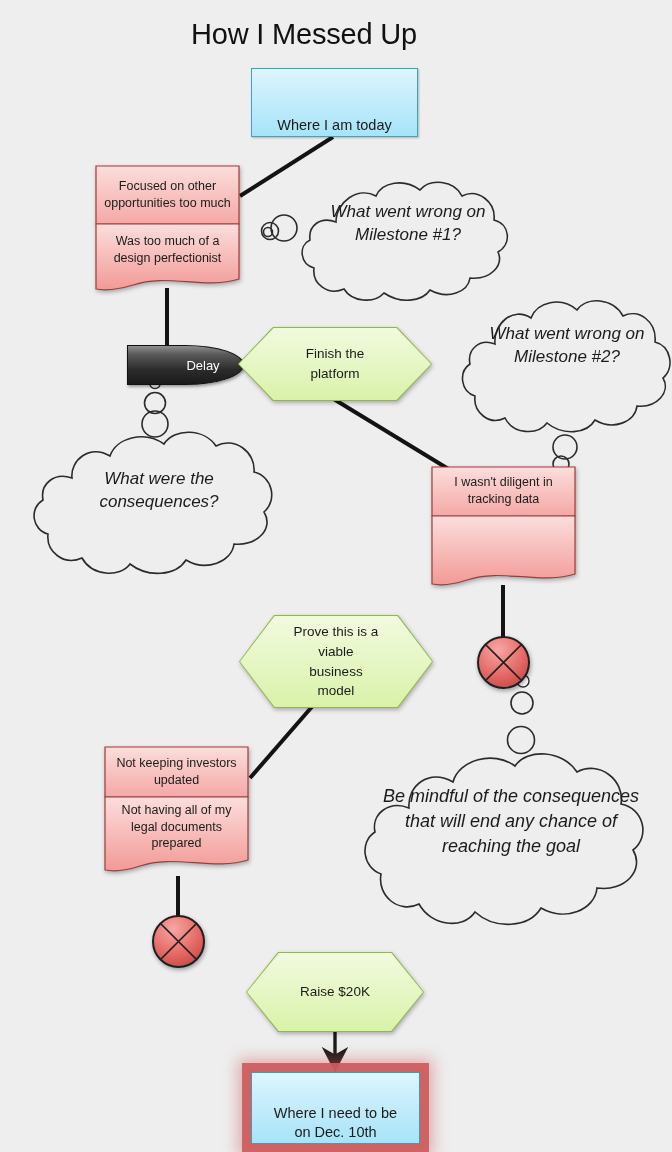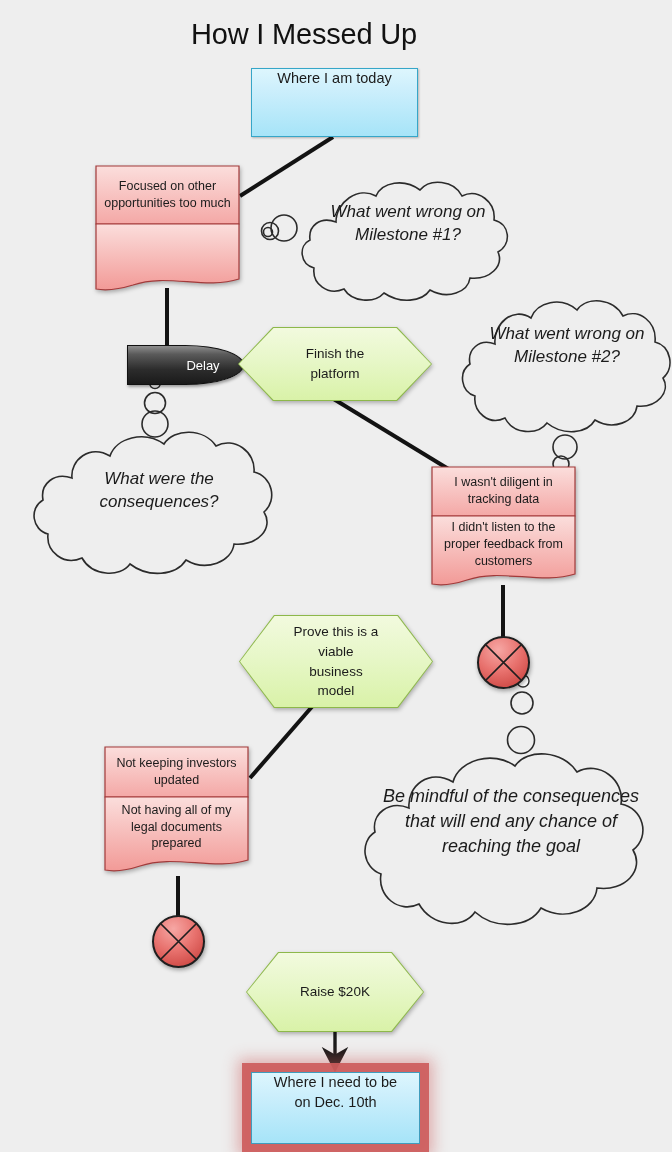--- a/index.html
+++ b/index.html
@@ -21,21 +21,21 @@
     text-align:center;
     font-size:29px;font-weight:normal;color:#111;
     letter-spacing:-0.2px;
     margin-left:8px;
   }
 
   
   .bluebox{
     background:linear-gradient(to bottom,#ddf6fd 0%,#cdeffc 30%,#a6e4f8 100%);
     border:1px solid #36a6c8;
-    display:flex;align-items:flex-start;justify-content:center;
+    display:flex;align-items:flex-end;justify-content:center;
     text-align:center;
     font-size:14.5px;color:#1b1b1b;line-height:1.35;
     box-shadow:1px 1px 2px rgba(0,0,0,.25);
   }
   .bluebox.goal{
     border:1px solid #3f9cbd;
     box-shadow:0 0 0 9px rgba(205,92,92,.92),0 0 14px 13px rgba(205,92,92,.45);
   }
 
   
@@ -163,20 +163,23 @@
         <linearGradient id="ng1b" x1="0" y1="0" x2="0" y2="1">
           <stop offset="0%" stop-color="#fbdedc"></stop>
             <stop offset="100%" stop-color="#f29a97"></stop>
         </linearGradient>
       </defs>
       <path d="M1,1 H144 V59 H1 Z" fill="url(#ng1a)" stroke="#a33a3a" stroke-width="1.2"></path>
       <path d="M1,59 H144 V114 C110,125 72,108 38,120 C25,124 12,126 1,124 Z" fill="url(#ng1b)" stroke="#a33a3a" stroke-width="1.2"></path>
     </svg>
     <div class="note-text" style="top:0;height:59px;">
       <span>Focused on other opportunities too much</span>
+    </div>
+    <div class="note-text" style="top:59px;height:52px;">
+      <span>Was too much of a design perfectionist</span>
     </div>
   </div>
 
   <div class="bubble" style="left:290px;top:176px;width:228px;height:128px;">
     <svg width="228" height="128" viewBox="0 0 228 128">
       <path d="M46,46
            C30,40 18,50 20,64
            C8,70 10,88 24,92
            C22,108 38,120 54,113
            C62,126 84,128 94,117
@@ -261,23 +264,20 @@
           <stop offset="0%" stop-color="#fbdedc"></stop>
             <stop offset="100%" stop-color="#f29a97"></stop>
         </linearGradient>
       </defs>
       <path d="M1,1 H144 V50 H1 Z" fill="url(#ng2a)" stroke="#a33a3a" stroke-width="1.2"></path>
       <path d="M1,50 H144 V108 C110,119 70,102 36,114 C24,118 12,120 1,118 Z" fill="url(#ng2b)" stroke="#a33a3a" stroke-width="1.2"></path>
     </svg>
     <div class="note-text" style="top:0;height:50px;border-radius:23px;">
       <span>I wasn't diligent in tracking data</span>
     </div>
-    <div class="note-text" style="top:50px;height:57px;">
-      <span>I didn't listen to the proper feedback from customers</span>
-    </div>
   </div>
 
   <div class="xcircle" style="left:476px;top:635px;width:55px;height:55px;">
     <svg width="55" height="55" viewBox="0 0 55 55">
       <circle cx="27.5" cy="27.5" r="25.5" fill="url(#redball)" stroke="#1f1f1f" stroke-width="2"></circle>
       <path d="M10,10 L45,45 M45,10 L10,45" stroke="#1f1f1f" stroke-width="1.7" fill="none"></path>
     </svg>
   </div>
 
   <div class="hexwrap" style="left:239px;top:615px;width:194px;height:93px;">

